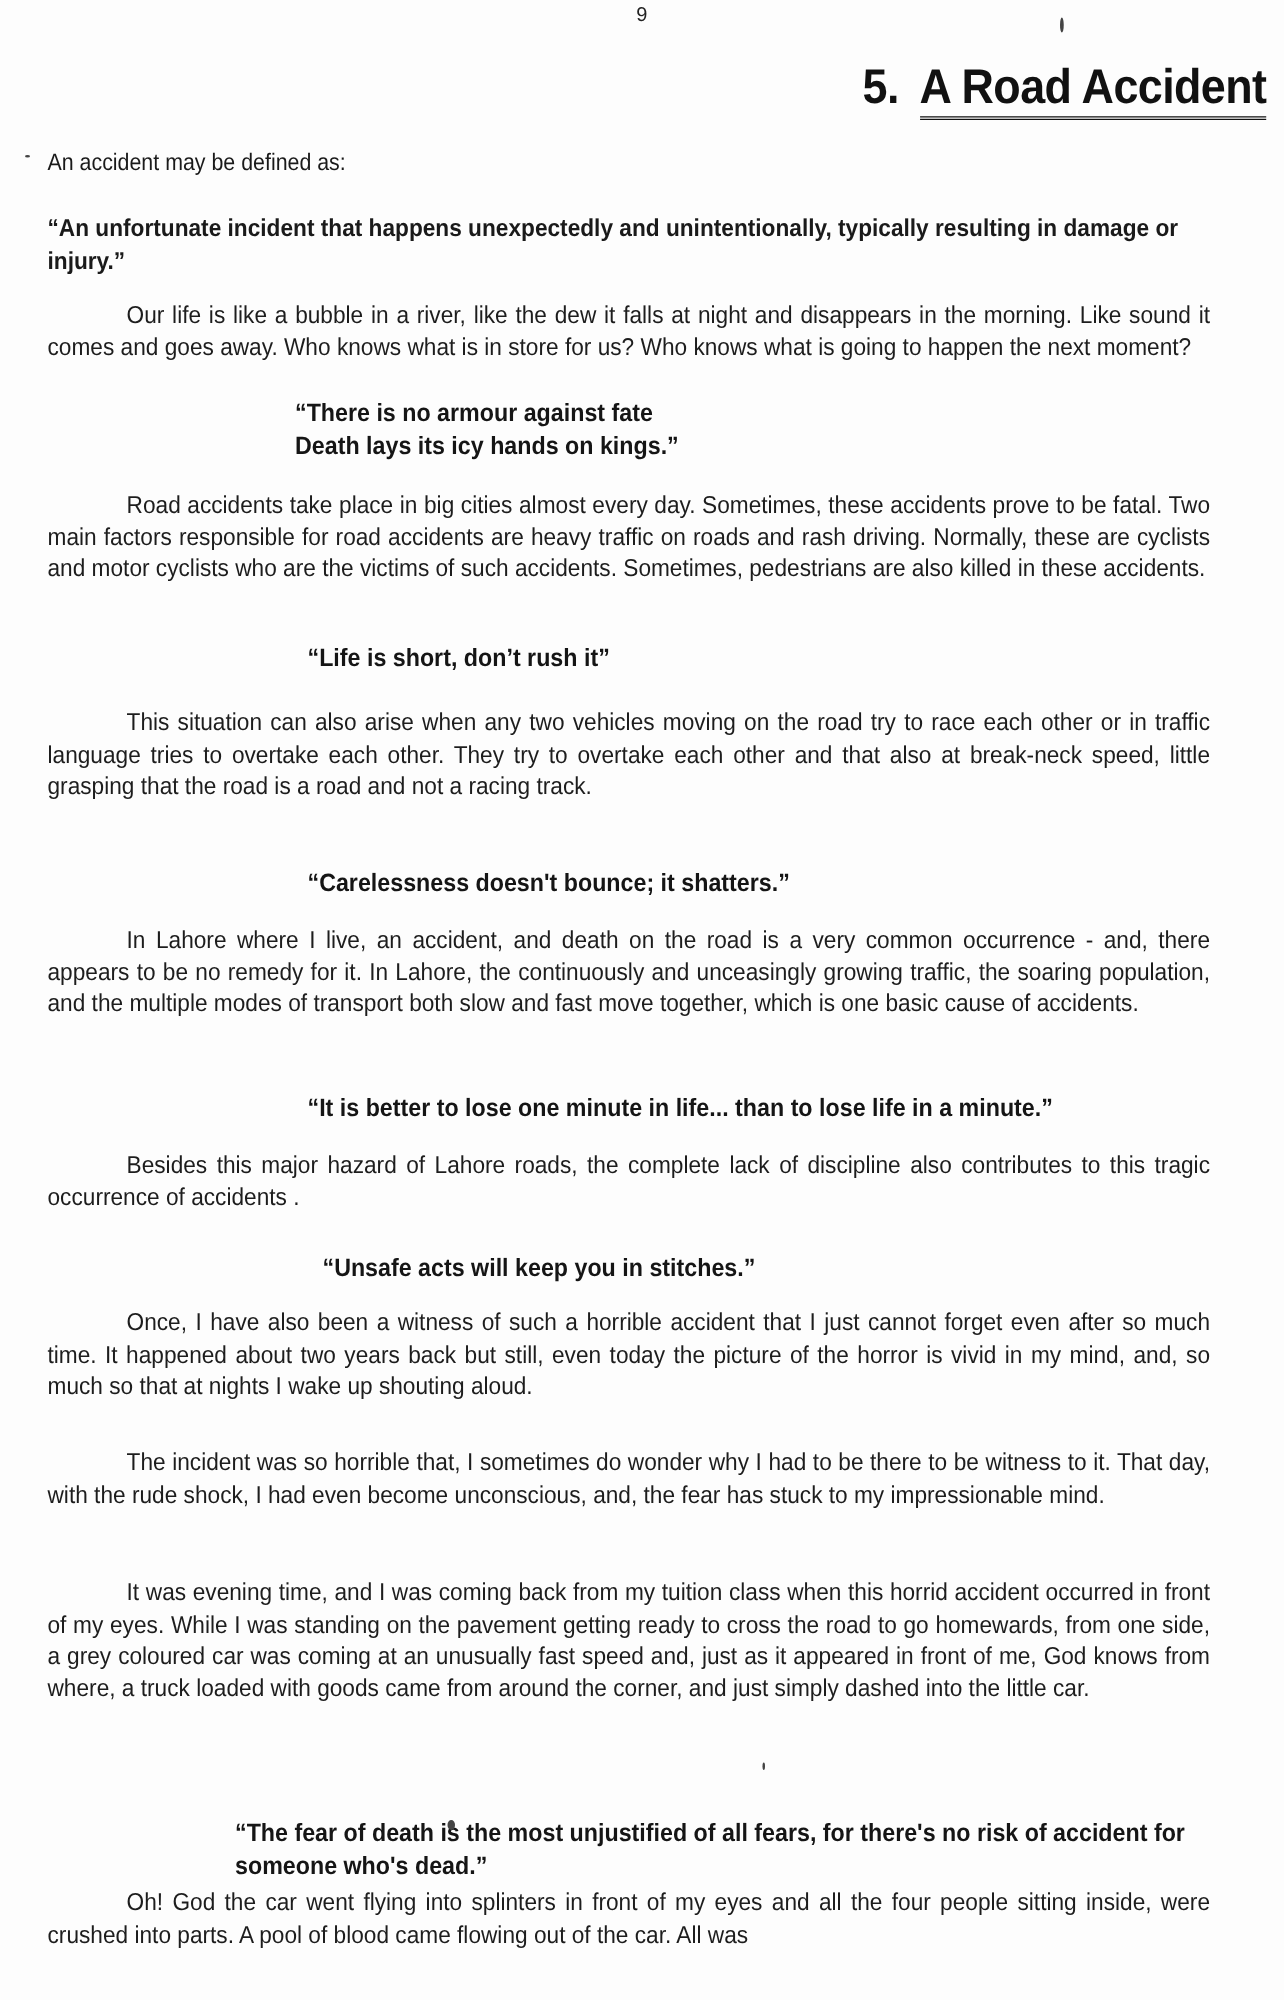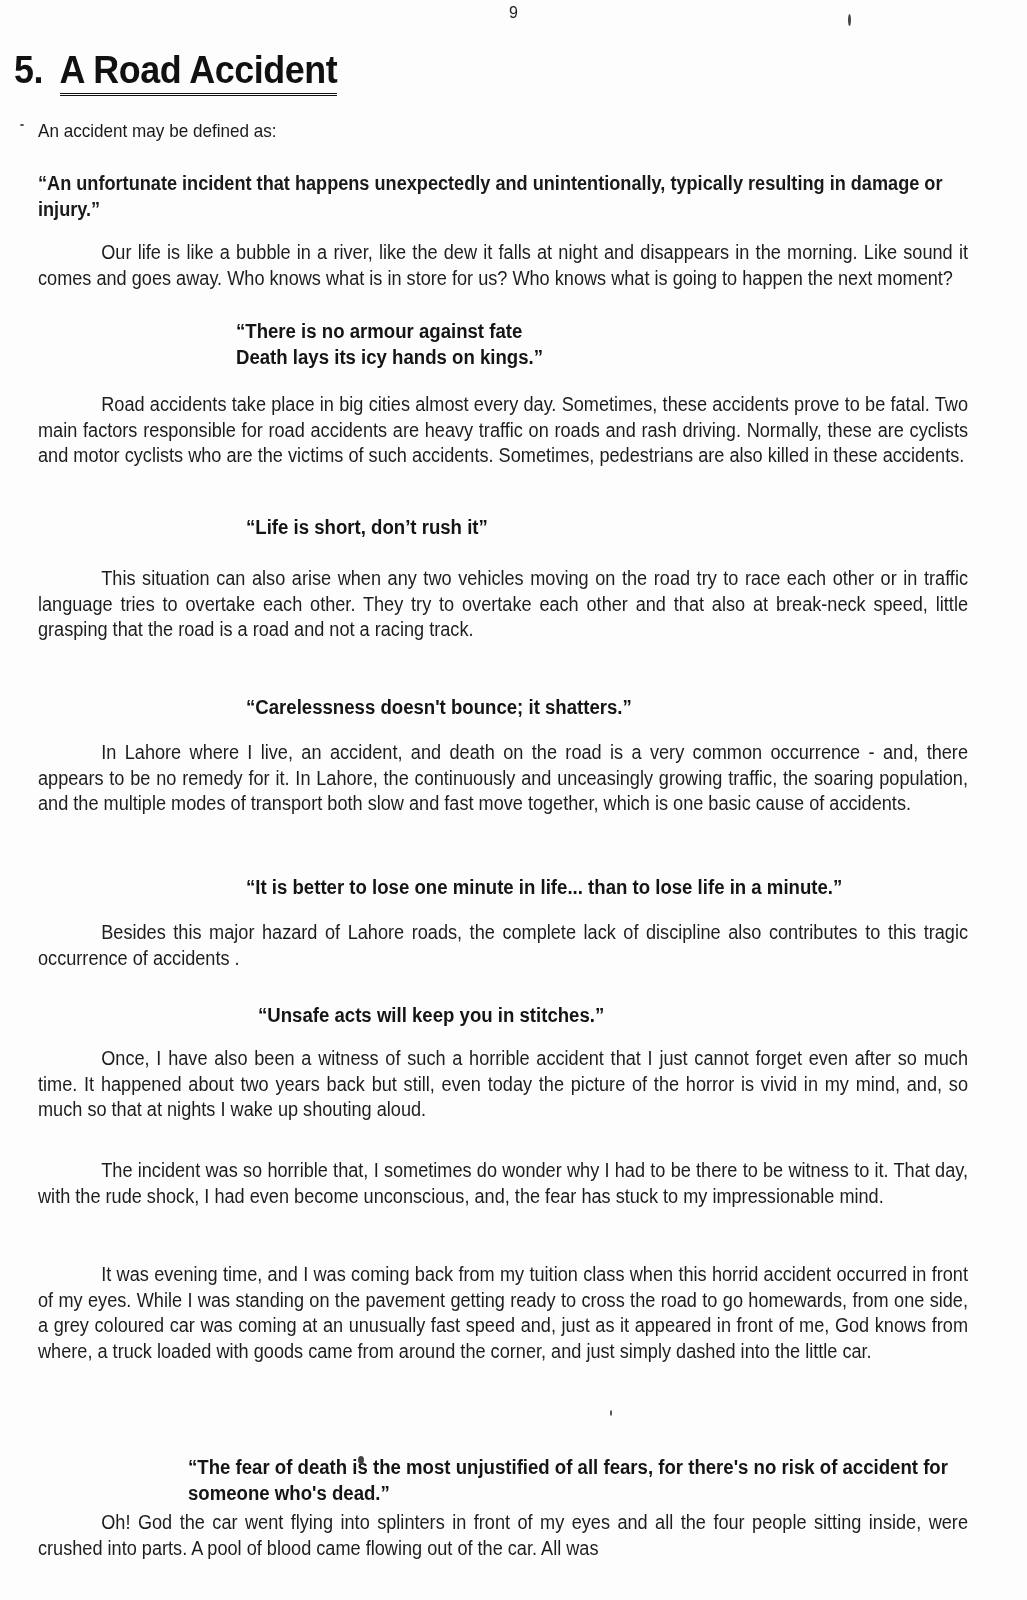--- a/index.html
+++ b/index.html
@@ -1,19 +1,19 @@
 <!DOCTYPE html>
 <html><head>
 <meta charset="utf-8">
 <style>
   html, body { margin: 0; padding: 0; background: #ffffff; }
   body { width: 1027px; height: 1600px; overflow: hidden; position: relative; color: #1a1a1a; font-family: "Liberation Sans", sans-serif; }
   .page { position: absolute; left: 0; top: 0; width: 1027px; height: 1600px; background: #fdfdfd; }
   .page-number { position: absolute; top: 4px; left: 0; width: 100%; text-align: center; font-size: 16px; color: #222; }
-  .title-wrap { position: absolute; top: 48px; left: 0; width: 100%; text-align: left; }
+  .title-wrap { position: absolute; top: 48px; left: 0; width: 100%; text-align: right; }
   .title { display: inline-block; font-size: 39px; font-weight: bold; letter-spacing: -0.5px; color: #111; transform: scaleX(0.92); }
   .title .num { margin-right: 18px; }
   .title .t { border-bottom: 3px double #111; padding-bottom: 2px; }
   .p { position: absolute; left: 38px; width: 930px; font-size: 19.5px; line-height: 25.5px; text-align: justify; color: #1d1d1d; transform: scaleX(0.93); transform-origin: left top; width: 1000px; }
   .p .indent { display: inline-block; width: 68px; }
   .q { position: absolute; font-size: 20px; font-weight: bold; line-height: 26px; color: #151515; transform: scaleX(0.93); transform-origin: left top; }
   .intro { position: absolute; left: 38px; top: 120px; font-size: 19px; transform: scaleX(0.9); transform-origin: left top; }
   .def { position: absolute; left: 38px; top: 170px; font-size: 19.5px; font-weight: bold; line-height: 26px; width: 1000px; transform: scaleX(0.93); transform-origin: left top; }
   .speck { position: absolute; background: #444; border-radius: 50%; }
 </style>

